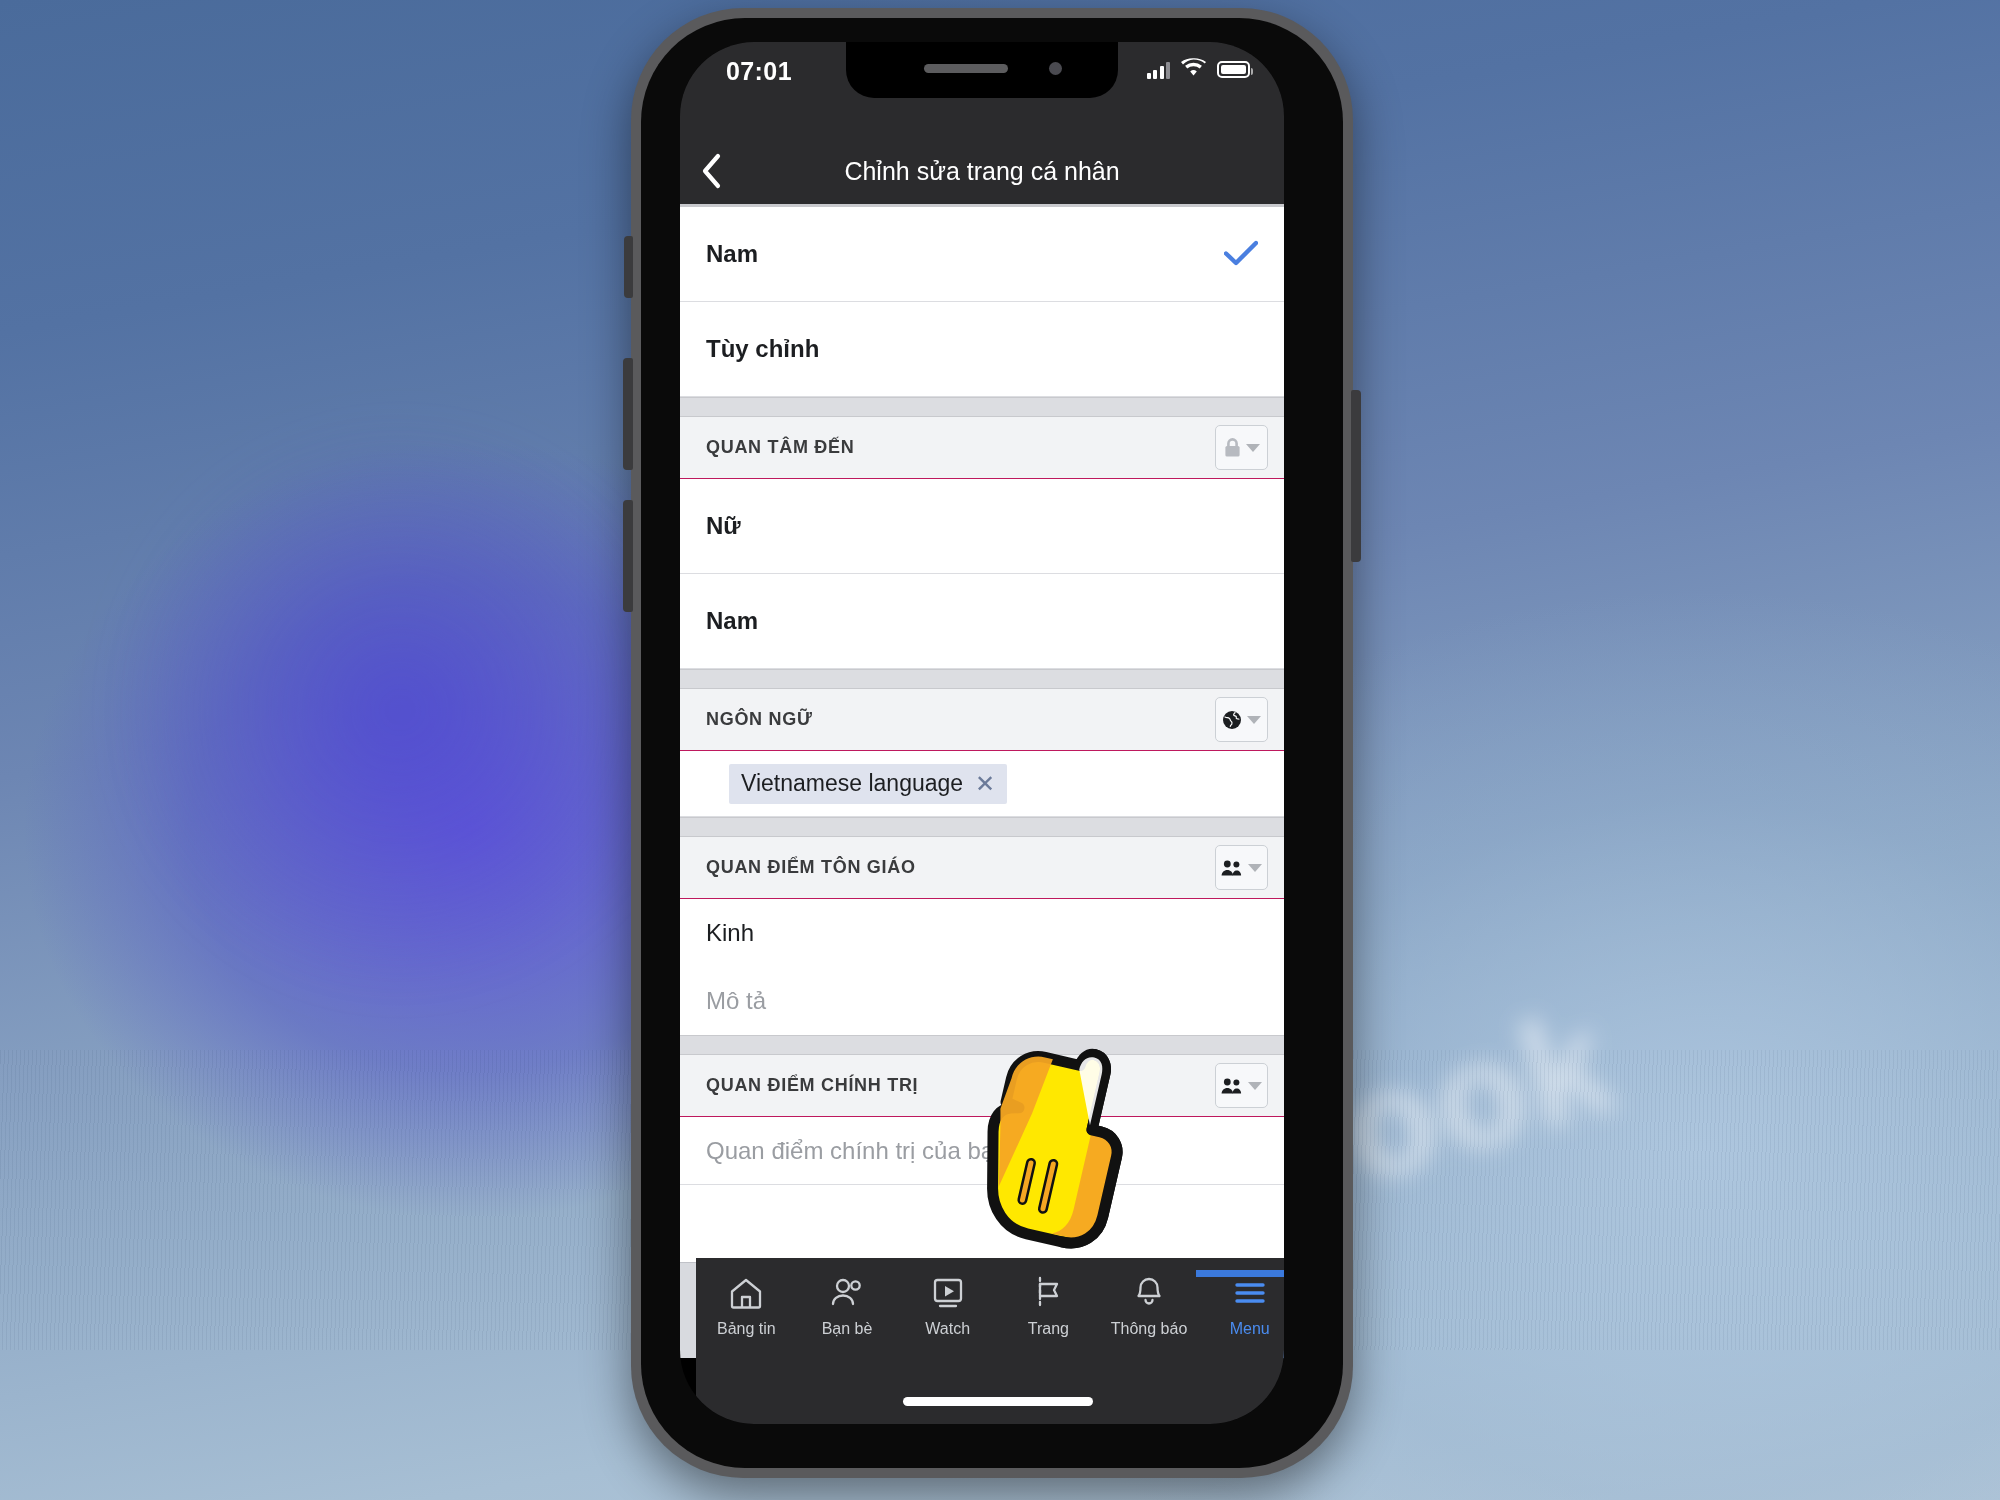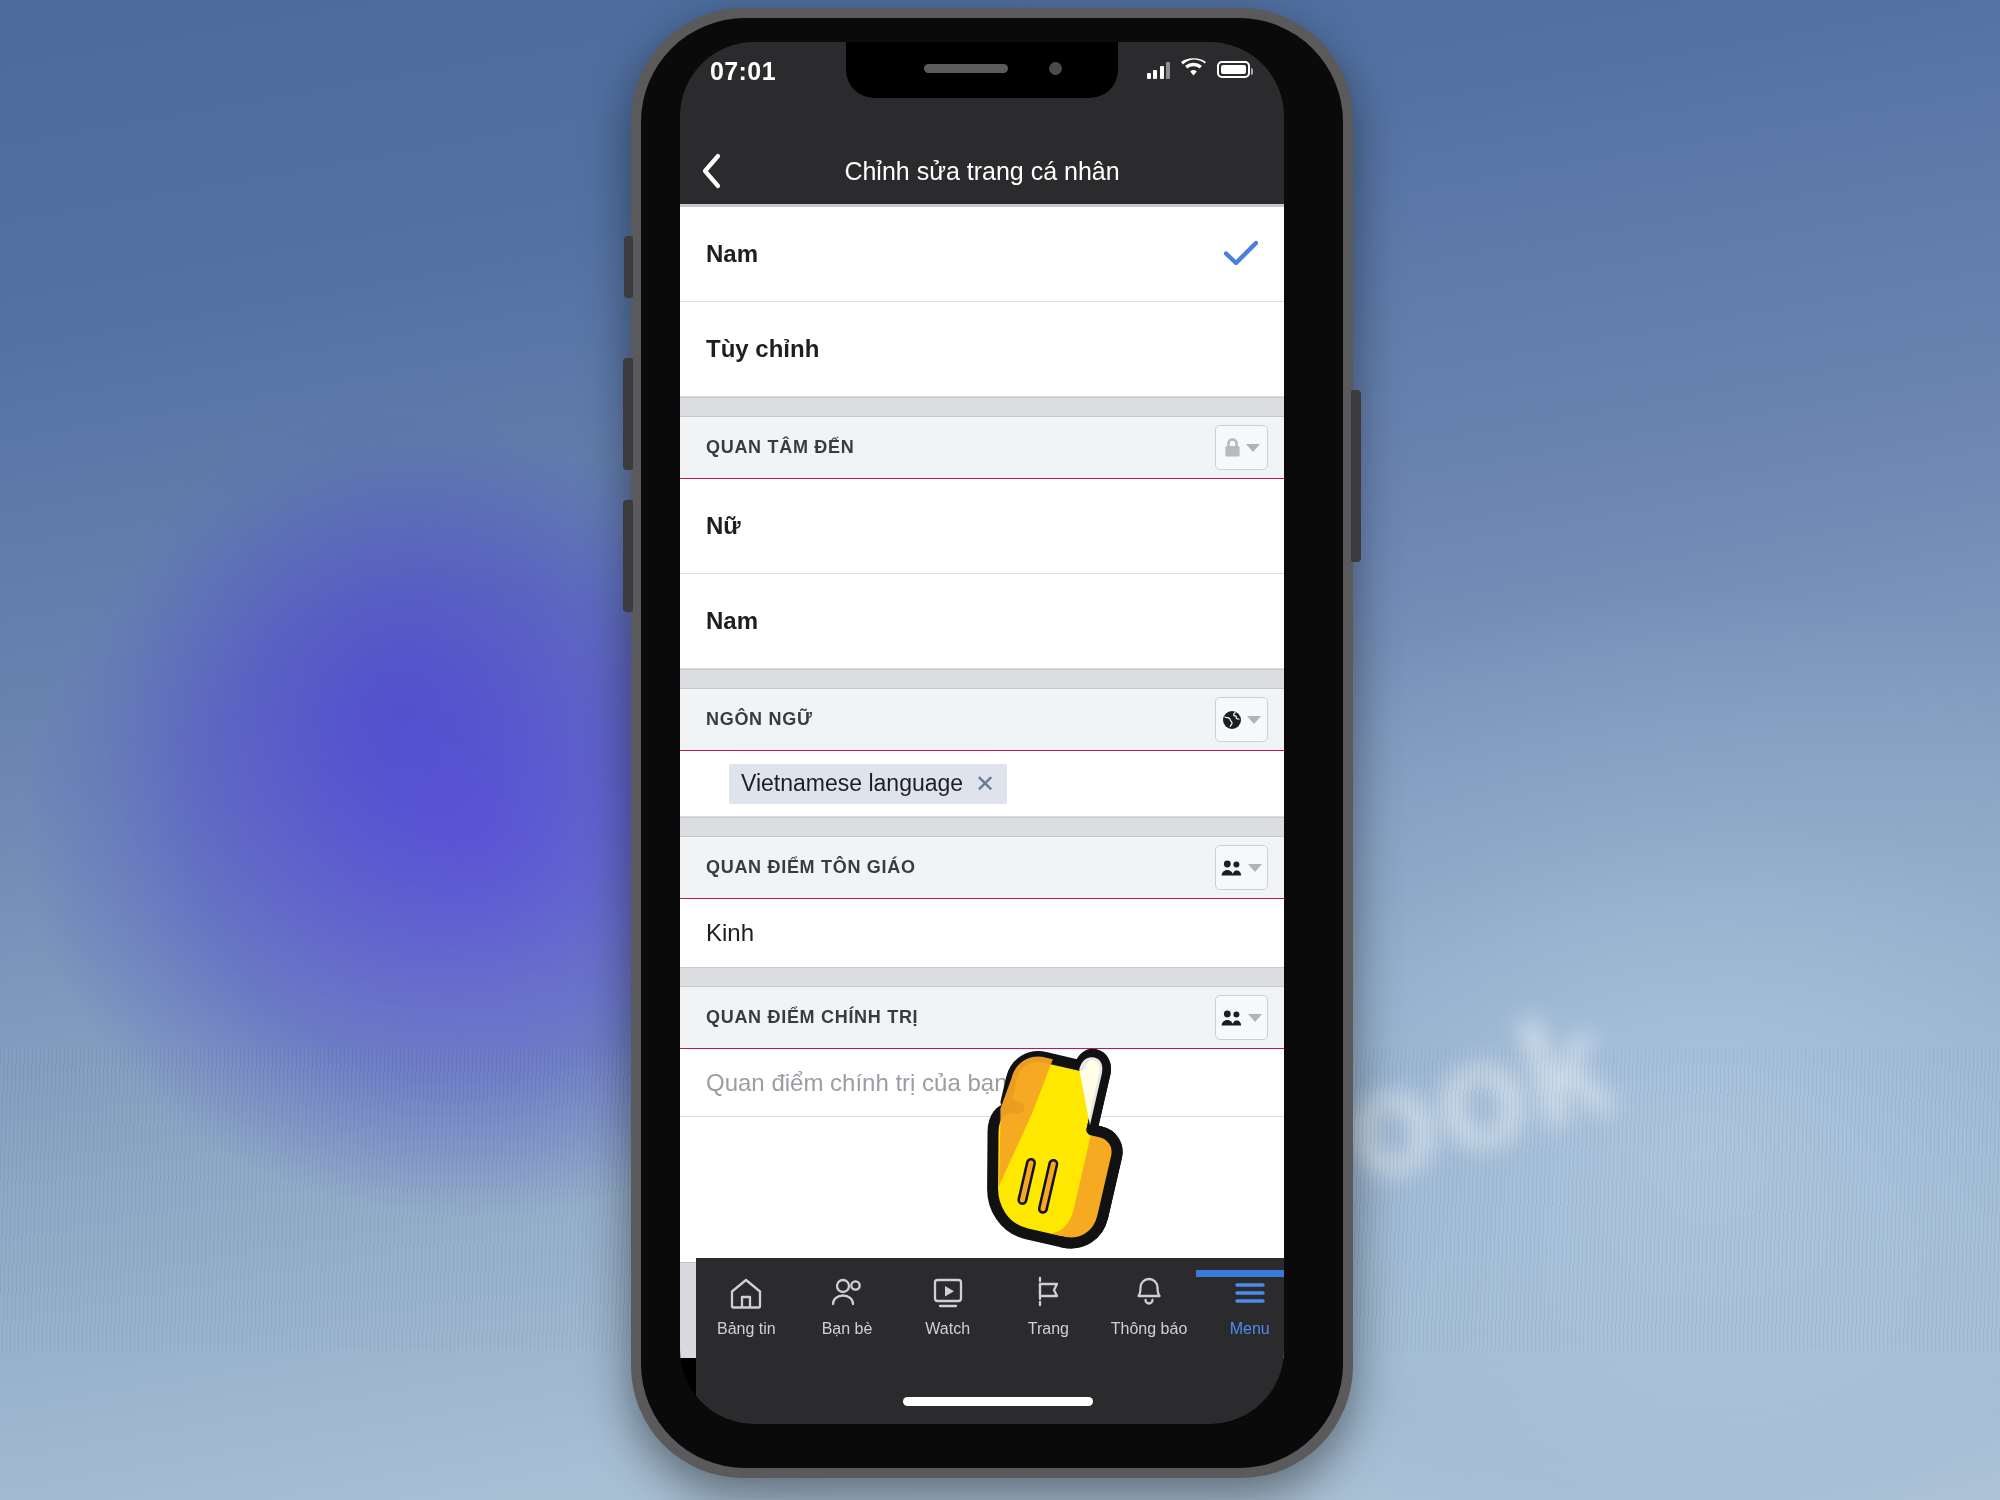--- a/index.html
+++ b/index.html
@@ -64,21 +64,21 @@
   }
   #notch .speaker {
     position:absolute; left:78px; top:22px; width:84px; height:9px;
     background:#5c5c5e; border-radius:5px;
   }
   #notch .cam {
     position:absolute; right:56px; top:20px; width:13px; height:13px;
     background:#4a4a50; border-radius:50%;
   }
   #clock {
-    position:absolute; left:30px; top:15px; font-size:25px; font-weight:bold;
+    position:absolute; left:46px; top:15px; font-size:25px; font-weight:bold;
     color:#fff; letter-spacing:0.4px;
   }
   #status-icons { position:absolute; right:34px; top:16px; display:flex; align-items:center; gap:11px; }
   .bars { display:flex; align-items:flex-end; gap:2.5px; height:18px; }
   .bars i { display:block; width:4px; background:#fff; border-radius:1px; }
   .bars i:nth-child(1){height:6px;} .bars i:nth-child(2){height:9px;}
   .bars i:nth-child(3){height:13px;} .bars i:nth-child(4){height:17px; background:#8d8d92;}
   .batt {
     width:33px; height:17px; border:2px solid #fff; border-radius:5px;
     position:relative; display:flex; align-items:center;
@@ -311,20 +311,23 @@
                 <circle cx="15.4" cy="5.4" r="3" fill="#1c1e21"></circle>
                 <path d="M.6 16.5c0-3.3 2.6-5.6 5.7-5.6s5.7 2.3 5.7 5.6z" fill="#1c1e21"></path>
                 <path d="M11.5 16.5c0-2.9 1.9-5 4.3-5s4.3 2.1 4.3 5z" fill="#1c1e21"></path>
               </svg>
             </span>
             <span class="caret light"></span>
           </span>
         </div>
         <div class="value-row tall">
           <span class="value-text">Kinh</span>
+        </div>
+        <div class="value-row tall">
+          <span class="placeholder">Mô tả</span>
         </div>
 
         <div class="gap"></div>
 
         <div class="sec-header">
           <span class="sec-title">QUAN ĐIỂM CHÍNH TRỊ</span>
           <span class="aud-btn">
             <span>
               <svg width="22" height="18" viewBox="0 0 22 18">
                 <circle cx="6.3" cy="5" r="3.4" fill="#1c1e21"></circle>

